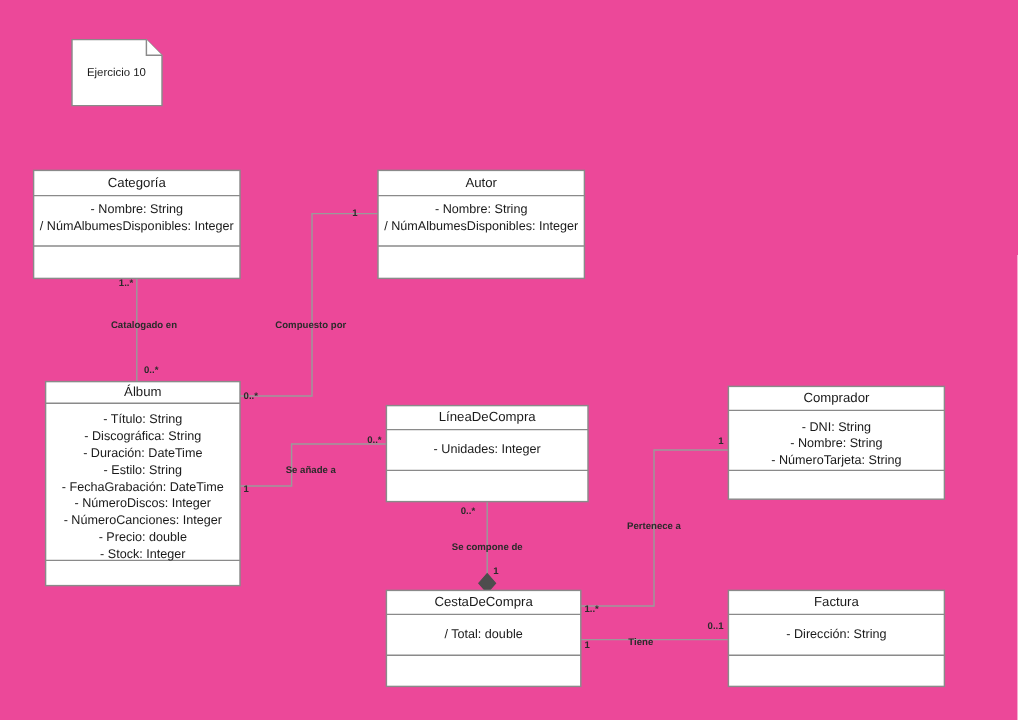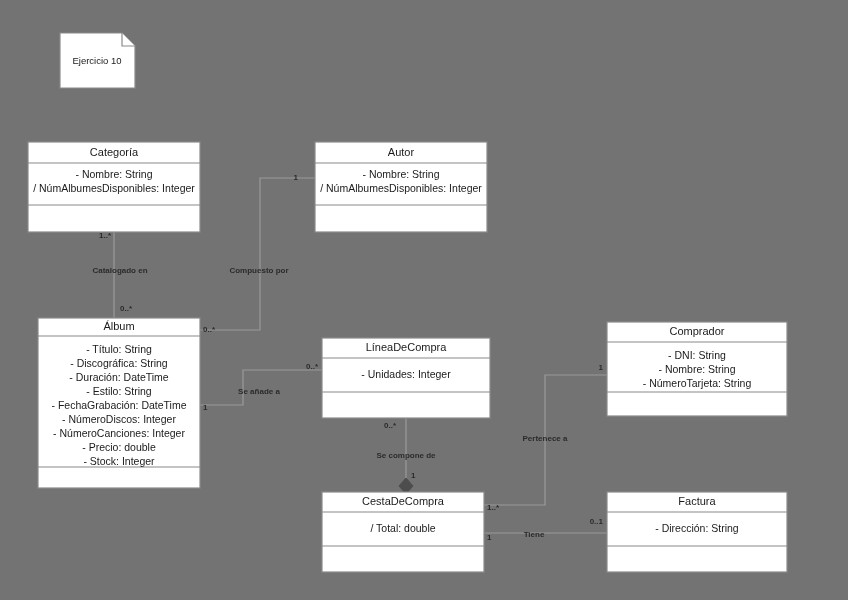--- a/index.html
+++ b/index.html
@@ -10,21 +10,21 @@
   body {
     width: 848px;
     height: 600px;
     font-family: "Liberation Sans", sans-serif;
     overflow: hidden;
   }
   #canvas {
     position: relative;
     width: 848px;
     height: 600px;
-    background: #737373;
+    background: #ec4899;
   }
   svg.diagram {
     position: absolute;
     left: 0;
     top: 0;
     width: 848px;
     height: 600px;
   }
   .cls-box {
     fill: #ffffff;

